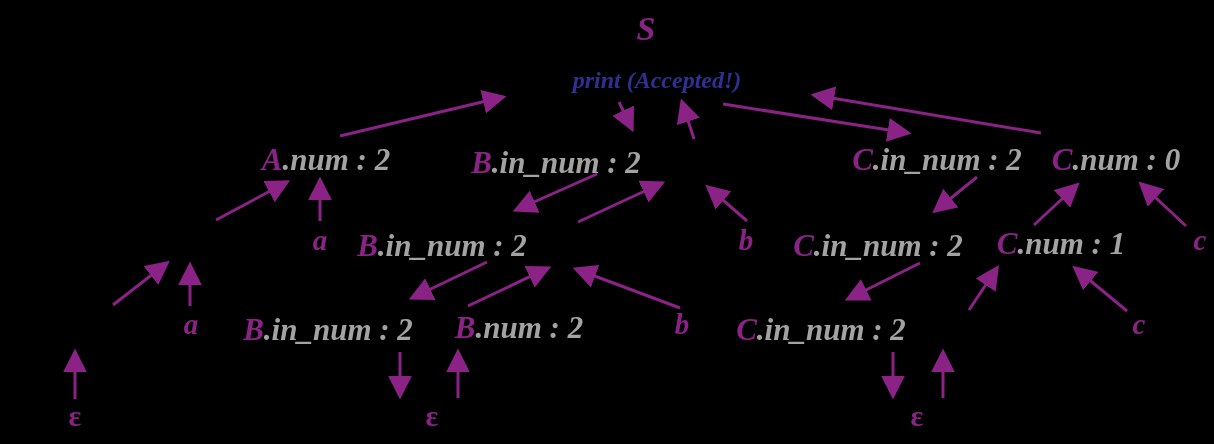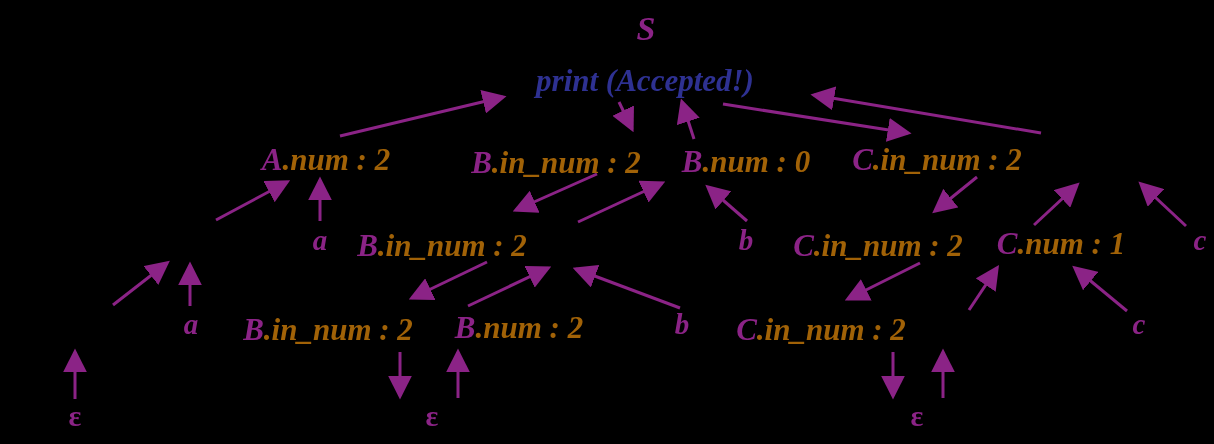--- a/index.html
+++ b/index.html
@@ -27,23 +27,23 @@
     stroke-width:3;
   }
   .node{
     position:absolute;
     transform:translate(-50%,-50%);
     white-space:nowrap;
     font-size:31px;
     line-height:1;
   }
   .p{color:#8B2386;}
-  .r{color:#a16207;}
+  .r{color:#a3a3a3;}
   .s-node{color:#8B2386;font-size:34px;}
-  .print-node{color:#2E3192;font-size:31px;}
+  .print-node{color:#2E3192;font-size:24px;margin-left:12px;}
   .term{color:#8B2386;font-size:29px;}
   .eps{color:#8B2386;font-size:30px;font-style:normal;}
 </style>
 </head>
 <body>
 
 <div class="stage">
 
   <svg class="arrows" viewBox="0 0 1214 444" xmlns="http://www.w3.org/2000/svg">
     <defs>
@@ -80,22 +80,22 @@
     <line x1="1127" y1="311" x2="1075" y2="268" marker-end="url(#ah)"></line>
     <line x1="893" y1="352" x2="893" y2="396" marker-end="url(#ah)"></line>
     <line x1="943" y1="398" x2="943" y2="352" marker-end="url(#ah)"></line>
   </svg>
 
   <div class="node s-node" style="left:646px;top:29px">S</div>
   <div class="node print-node" style="left:645px;top:80px">print (Accepted!)</div>
 
   <div class="node" style="left:326px;top:159px"><span class="p">A</span><span class="r">.num : 2</span></div>
   <div class="node" style="left:556px;top:162px"><span class="p">B</span><span class="r">.in_num : 2</span></div>
-  <div class="node" style="left:746px;top:161px"><span class="p">B</span><span class="r">.num : 0</span></div>
   <div class="node" style="left:937px;top:159px"><span class="p">C</span><span class="r">.in_num : 2</span></div>
+  <div class="node" style="left:1116px;top:159px"><span class="p">C</span><span class="r">.num : 0</span></div>
 
   <div class="node term" style="left:320px;top:240px">a</div>
   <div class="node" style="left:442px;top:245px"><span class="p">B</span><span class="r">.in_num : 2</span></div>
   <div class="node term" style="left:746px;top:240px">b</div>
   <div class="node" style="left:878px;top:245px"><span class="p">C</span><span class="r">.in_num : 2</span></div>
   <div class="node" style="left:1061px;top:243px"><span class="p">C</span><span class="r">.num : 1</span></div>
   <div class="node term" style="left:1200px;top:240px">c</div>
 
   <div class="node term" style="left:191px;top:324px">a</div>
   <div class="node" style="left:328px;top:329px"><span class="p">B</span><span class="r">.in_num : 2</span></div>

